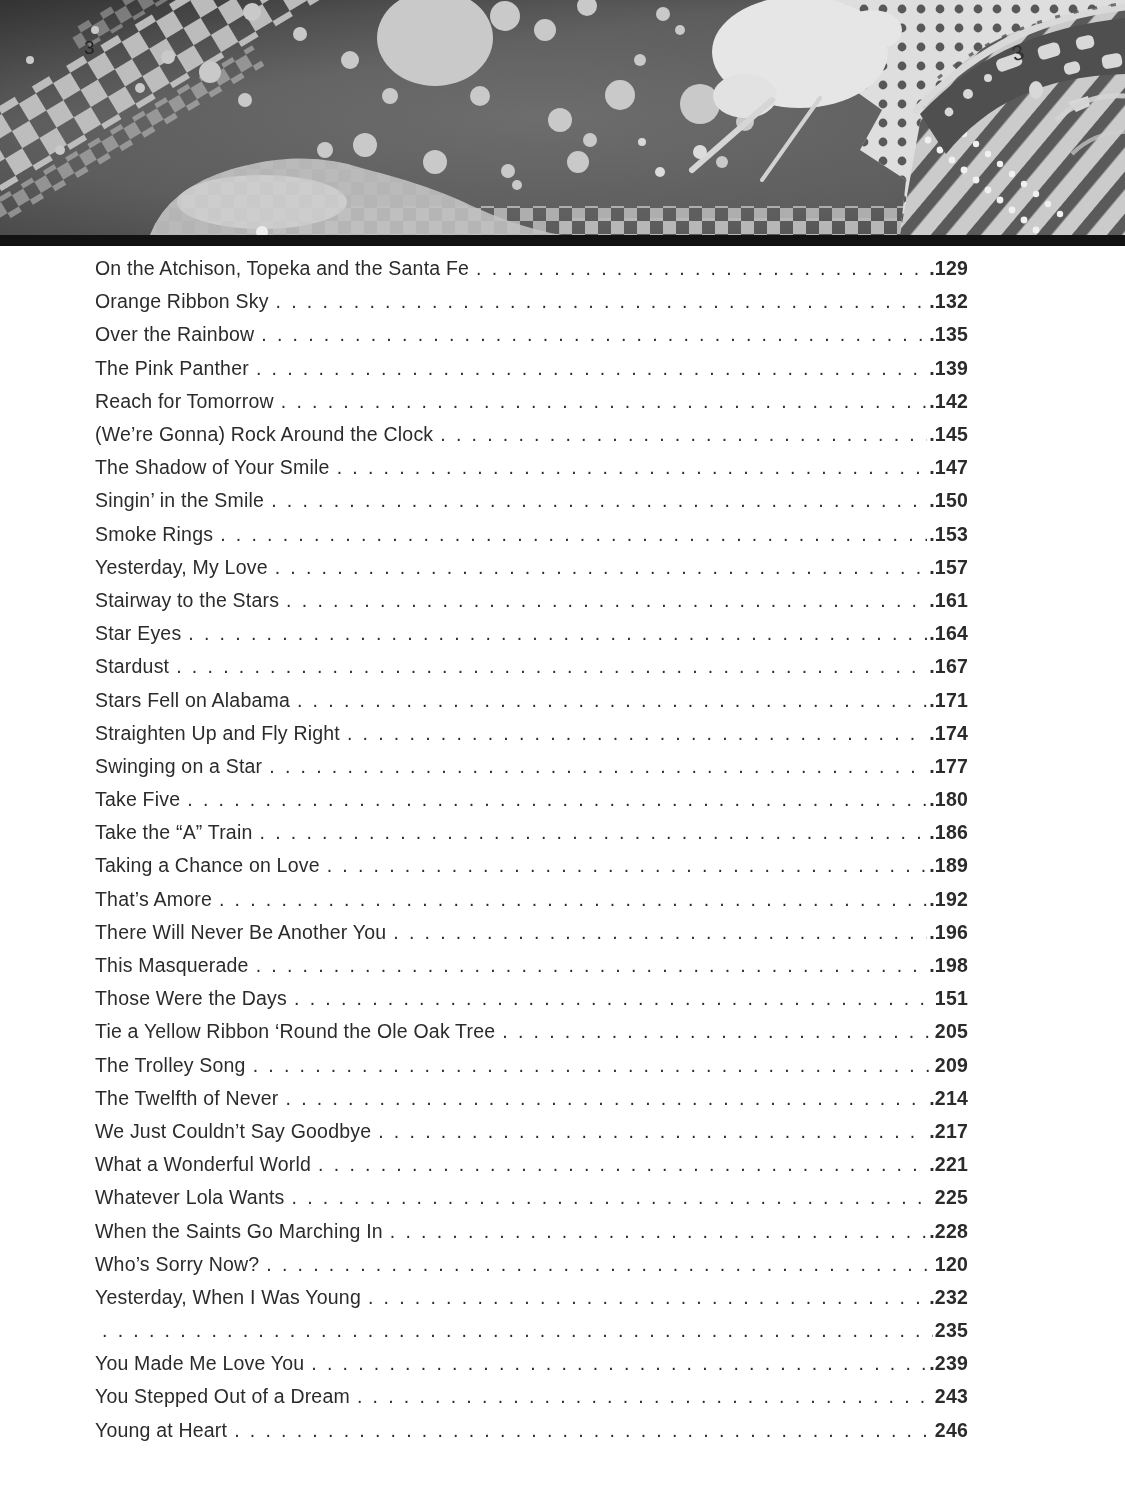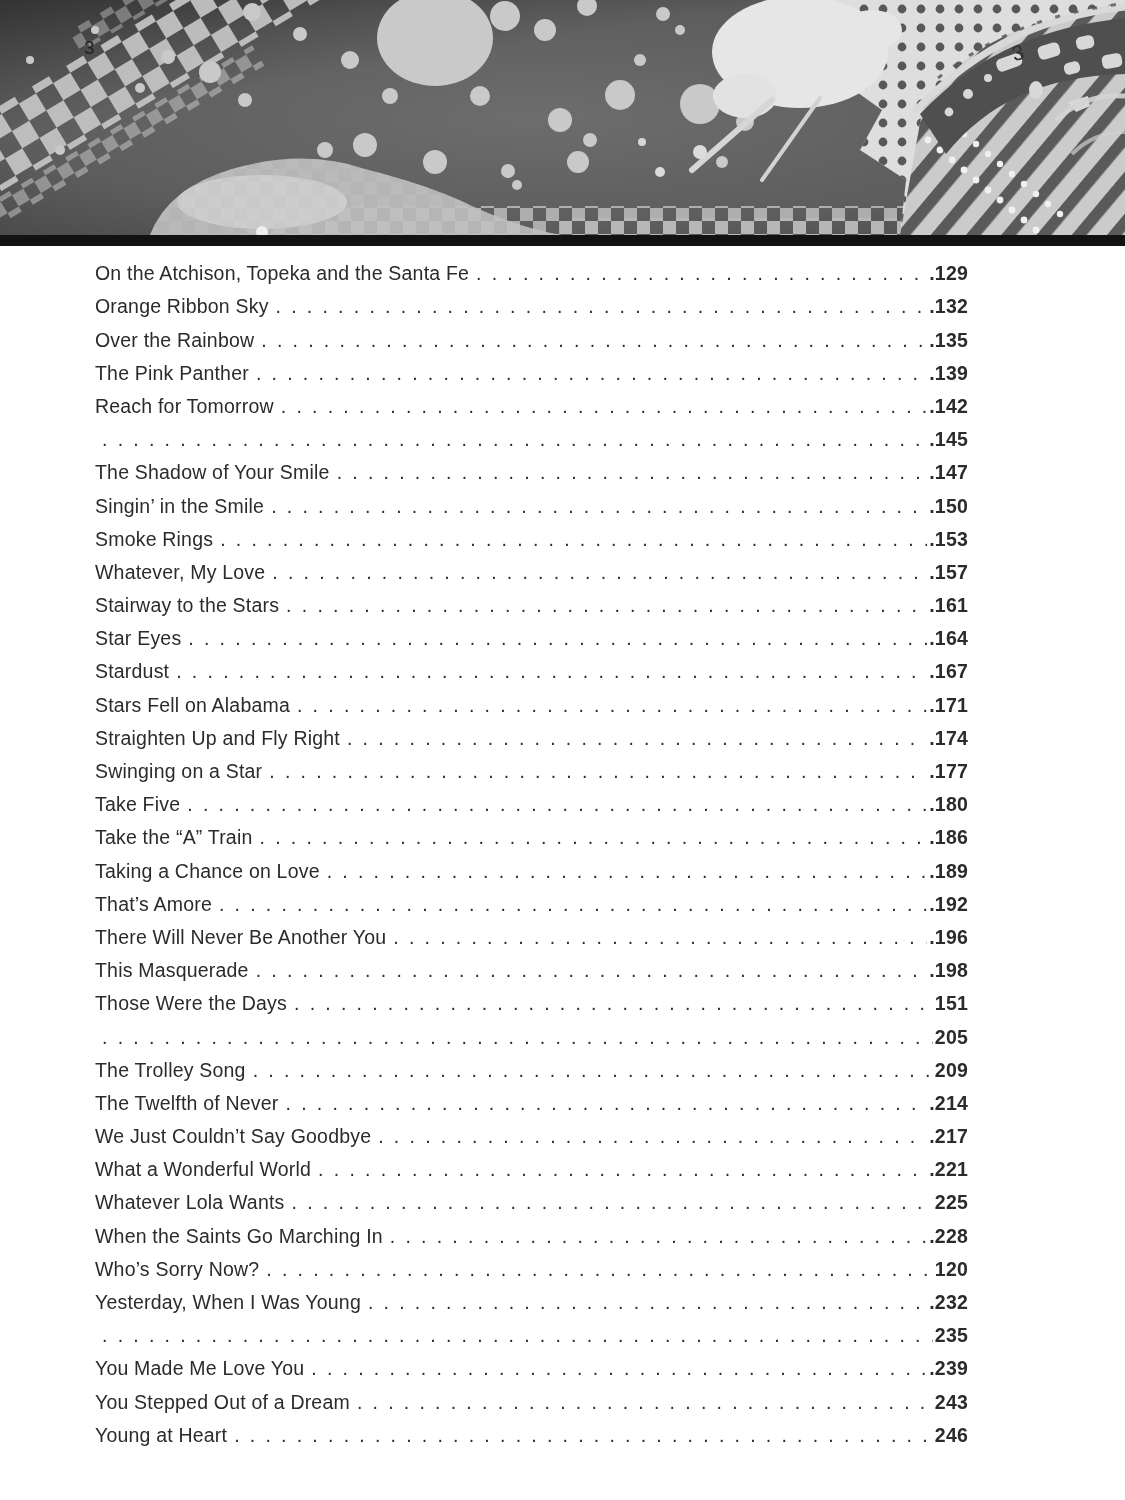--- a/index.html
+++ b/index.html
@@ -20,21 +20,21 @@
     transform:rotate(-14deg);line-height:1;
   }
   
   .bar{position:absolute;top:235px;left:0;width:1125px;height:11px;background:#121212;}
   
   .toc{
     position:absolute;top:246px;left:0;width:1125px;
     padding:6px 0 0 0;box-sizing:border-box;
   }
   .row{
-    display:flex;align-items:flex-end;height:33.2px;
+    display:flex;align-items:center;height:33.2px;
     margin:0 157px 0 95px;
     font-size:19.5px;color:#2b2b2b;letter-spacing:0.2px;
   }
   .t{white-space:nowrap;flex:0 0 auto;}
   .l{
     flex:1 1 auto;min-width:0;overflow:hidden;white-space:nowrap;
     letter-spacing:2.4px;margin-left:7px;margin-right:2px;color:#2b2b2b;
   }
   .p{white-space:nowrap;flex:0 0 auto;text-align:right;font-weight:bold;}
 </style>
@@ -214,40 +214,41 @@
         <span class="t">The Pink Panther</span>
         <span class="l">. . . . . . . . . . . . . . . . . . . . . . . . . . . . . . . . . . . . . . . . . . . . . . . . . . . . . . . . . . . . . . . . . . . . . . . . . . . . . . . . . . . . . . . . . . </span>
         <span class="p">.139</span>
       </div>
       <div class="row">
         <span class="t">Reach for Tomorrow</span>
         <span class="l">. . . . . . . . . . . . . . . . . . . . . . . . . . . . . . . . . . . . . . . . . . . . . . . . . . . . . . . . . . . . . . . . . . . . . . . . . . . . . . . . . . . . . . . . . . </span>
         <span class="p">.142</span>
       </div>
       <div class="row">
+        <span class="t">(We’re Gonna) Rock Around the Clock</span>
         <span class="l">. . . . . . . . . . . . . . . . . . . . . . . . . . . . . . . . . . . . . . . . . . . . . . . . . . . . . . . . . . . . . . . . . . . . . . . . . . . . . . . . . . . . . . . . . . </span>
         <span class="p">.145</span>
       </div>
       <div class="row">
         <span class="t">The Shadow of Your Smile</span>
         <span class="l">. . . . . . . . . . . . . . . . . . . . . . . . . . . . . . . . . . . . . . . . . . . . . . . . . . . . . . . . . . . . . . . . . . . . . . . . . . . . . . . . . . . . . . . . . . </span>
         <span class="p">.147</span>
       </div>
       <div class="row">
         <span class="t">Singin’ in the Smile</span>
         <span class="l">. . . . . . . . . . . . . . . . . . . . . . . . . . . . . . . . . . . . . . . . . . . . . . . . . . . . . . . . . . . . . . . . . . . . . . . . . . . . . . . . . . . . . . . . . . </span>
         <span class="p">.150</span>
       </div>
       <div class="row">
         <span class="t">Smoke Rings</span>
         <span class="l">. . . . . . . . . . . . . . . . . . . . . . . . . . . . . . . . . . . . . . . . . . . . . . . . . . . . . . . . . . . . . . . . . . . . . . . . . . . . . . . . . . . . . . . . . . </span>
         <span class="p">.153</span>
       </div>
       <div class="row">
-        <span class="t">Whatever, My Love</span>
+        <span class="t">Yesterday, My Love</span>
         <span class="l">. . . . . . . . . . . . . . . . . . . . . . . . . . . . . . . . . . . . . . . . . . . . . . . . . . . . . . . . . . . . . . . . . . . . . . . . . . . . . . . . . . . . . . . . . . </span>
         <span class="p">.157</span>
       </div>
       <div class="row">
         <span class="t">Stairway to the Stars</span>
         <span class="l">. . . . . . . . . . . . . . . . . . . . . . . . . . . . . . . . . . . . . . . . . . . . . . . . . . . . . . . . . . . . . . . . . . . . . . . . . . . . . . . . . . . . . . . . . . </span>
         <span class="p">.161</span>
       </div>
       <div class="row">
         <span class="t">Star Eyes</span>
@@ -303,20 +304,21 @@
         <span class="t">This Masquerade</span>
         <span class="l">. . . . . . . . . . . . . . . . . . . . . . . . . . . . . . . . . . . . . . . . . . . . . . . . . . . . . . . . . . . . . . . . . . . . . . . . . . . . . . . . . . . . . . . . . . </span>
         <span class="p">.198</span>
       </div>
       <div class="row">
         <span class="t">Those Were the Days</span>
         <span class="l">. . . . . . . . . . . . . . . . . . . . . . . . . . . . . . . . . . . . . . . . . . . . . . . . . . . . . . . . . . . . . . . . . . . . . . . . . . . . . . . . . . . . . . . . . . </span>
         <span class="p">151</span>
       </div>
       <div class="row">
+        <span class="t">Tie a Yellow Ribbon ‘Round the Ole Oak Tree</span>
         <span class="l">. . . . . . . . . . . . . . . . . . . . . . . . . . . . . . . . . . . . . . . . . . . . . . . . . . . . . . . . . . . . . . . . . . . . . . . . . . . . . . . . . . . . . . . . . . </span>
         <span class="p">205</span>
       </div>
       <div class="row">
         <span class="t">The Trolley Song</span>
         <span class="l">. . . . . . . . . . . . . . . . . . . . . . . . . . . . . . . . . . . . . . . . . . . . . . . . . . . . . . . . . . . . . . . . . . . . . . . . . . . . . . . . . . . . . . . . . . </span>
         <span class="p">209</span>
       </div>
       <div class="row">
         <span class="t">The Twelfth of Never</span>

